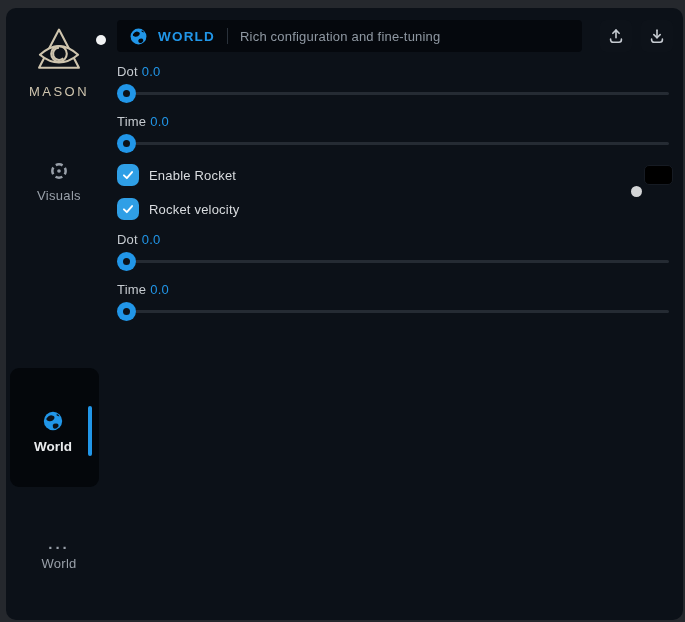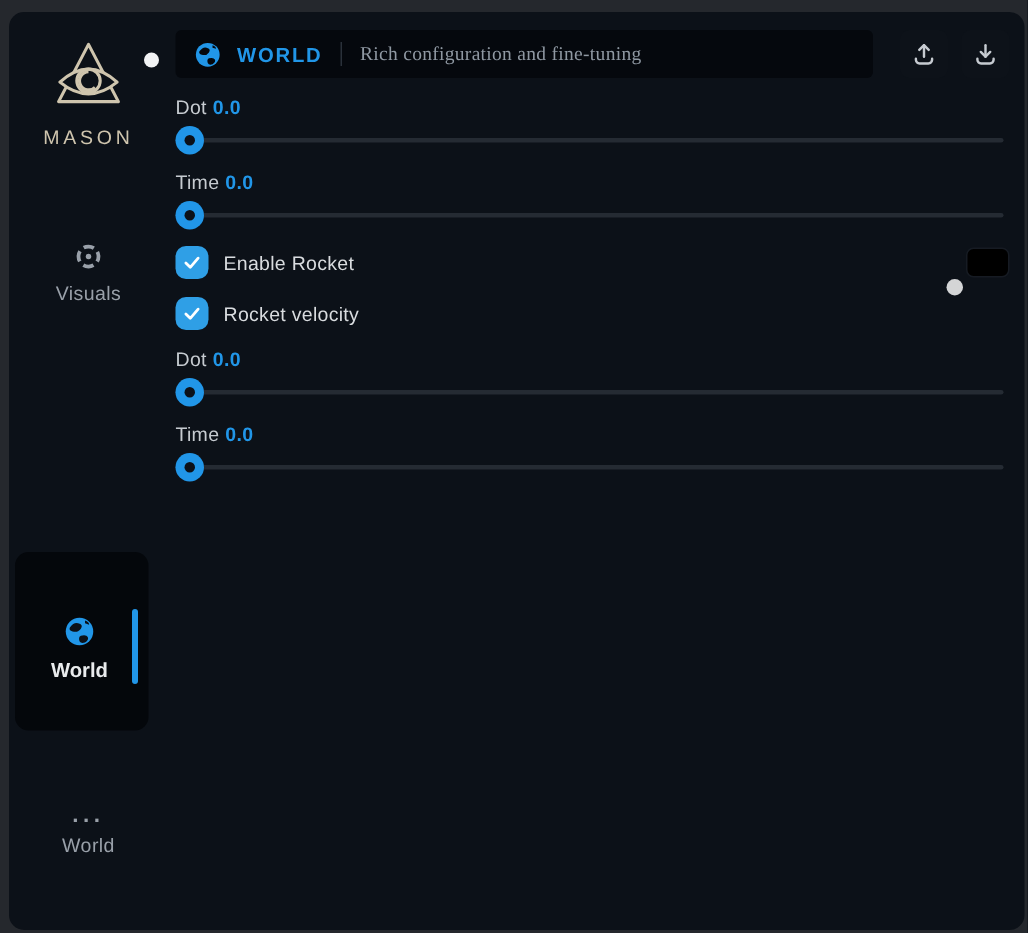--- a/index.html
+++ b/index.html
@@ -56,21 +56,21 @@
   .header-row { display:flex; align-items:stretch; height:32px; margin-bottom:12px; }
   .header-strip {
     flex:1; display:flex; align-items:center;
     background:#05080d; border-radius:4px; padding:0 12px;
     margin-right:9px;
   }
   .header-strip .tab-label {
     font-size:13.5px; font-weight:bold; letter-spacing:1.2px; margin-left:10px;
   }
   .header-divider { width:1px; height:16px; background:#2a313a; margin:0 12px; }
-  .header-subtitle { color:#8f98a2; font-size:13px; letter-spacing:0.2px;font-family:Liberation Serif, serif; }
+  .header-subtitle { color:#8f98a2; font-size:13px; letter-spacing:0.2px; }
   .hbtn {
     width:32px; height:32px; margin-left:9px;
     background:#0d1219; border-radius:6px; border:none;
     display:flex; align-items:center; justify-content:center; cursor:pointer;
   }
   
   .rows { position:relative; }
   .row-toggle { display:flex; align-items:center; height:22px; margin-bottom:12px; position:relative; }
   .checkbox {
     width:22px; height:22px; border-radius:7px; background:#2f9fe6;
@@ -78,21 +78,21 @@
     flex:0 0 auto;
   }
   .toggle-label { margin-left:10px; color:#d9dcdf; font-size:13px; letter-spacing:0.2px; }
   .swatch {
     position:absolute; right:0; top:1px; width:29px; height:20px;
     border-radius:5px; border:1px solid #161b23; background:#000;
     cursor:pointer;
   }
   .row-slider { margin-bottom:11px; }
   .slider-label { font-size:13px; color:#c6cbd0; margin-bottom:5px; letter-spacing:0.2px; }
-  .slider-value { font-weight:bold; margin-left:4px; }
+  .slider-value { font-weight:normal; margin-left:4px; }
   .track-wrap { position:relative; height:19px; cursor:pointer; }
   .track {
     position:absolute; left:0; right:4px; top:8px; height:3px;
     background:#252b33; border-radius:2px;
   }
   .knob {
     position:absolute; left:0; top:0; width:19px; height:19px; border-radius:50%;
     display:flex; align-items:center; justify-content:center; cursor:grab;
   }
   .knob i { display:block; width:7px; height:7px; border-radius:50%; background:#0c1118; }

